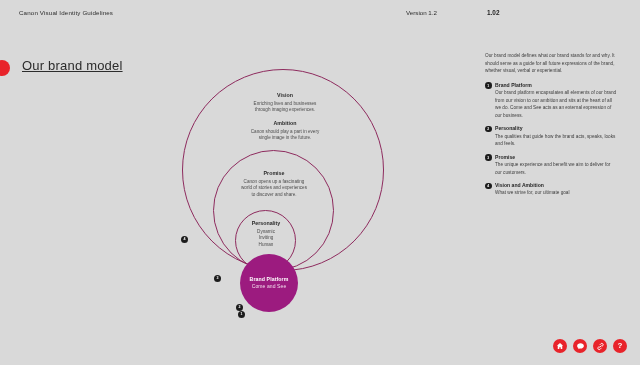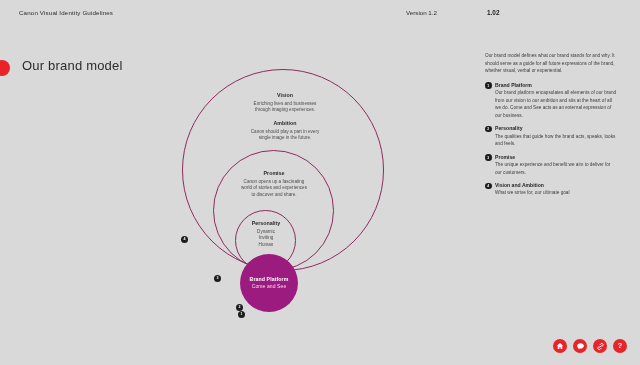--- a/index.html
+++ b/index.html
@@ -49,20 +49,21 @@
     border-radius: 50%;
     background: #e8232a;
   }
   .page-title {
     position: absolute;
     left: 22px; top: 58px;
     font-size: 13px;
     color: #2c2c2c;
     letter-spacing: 0.2px;
     white-space: nowrap;
+    text-decoration: underline;
   }
 
   
   .diagram {
     position: absolute;
     left: 150px; top: 58px;
     width: 250px; height: 270px;
   }
   .ring {
     position: absolute;

